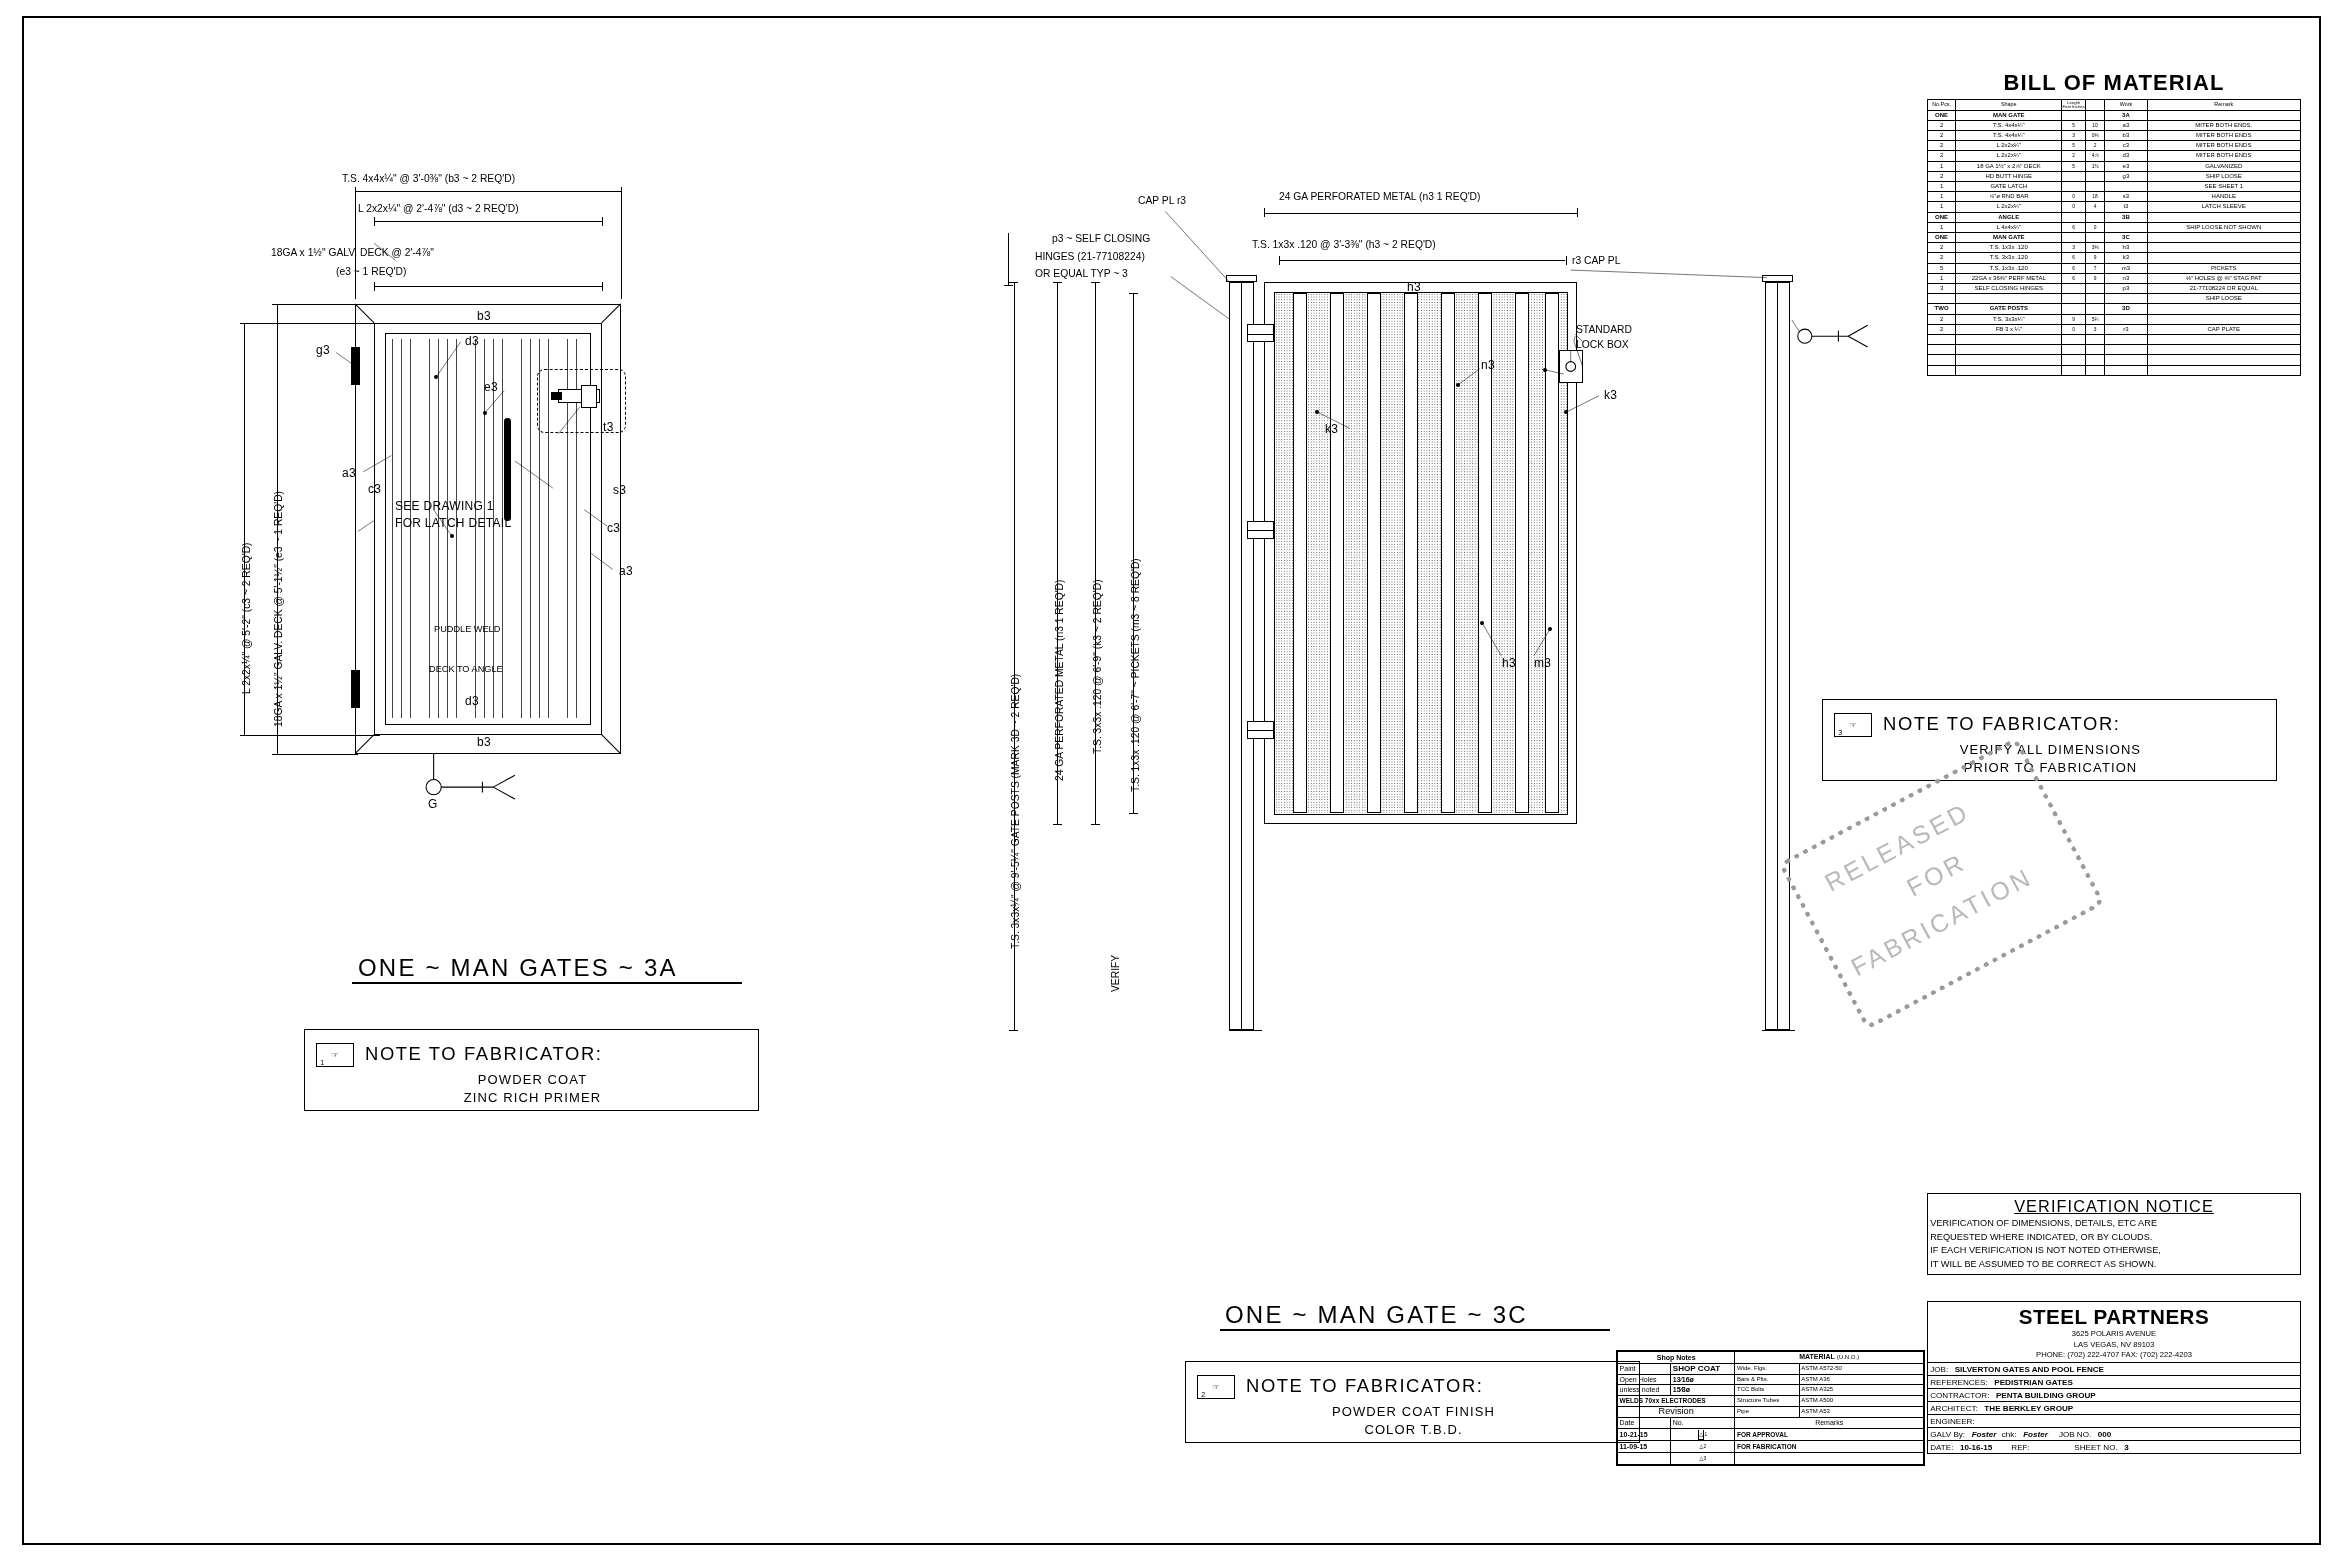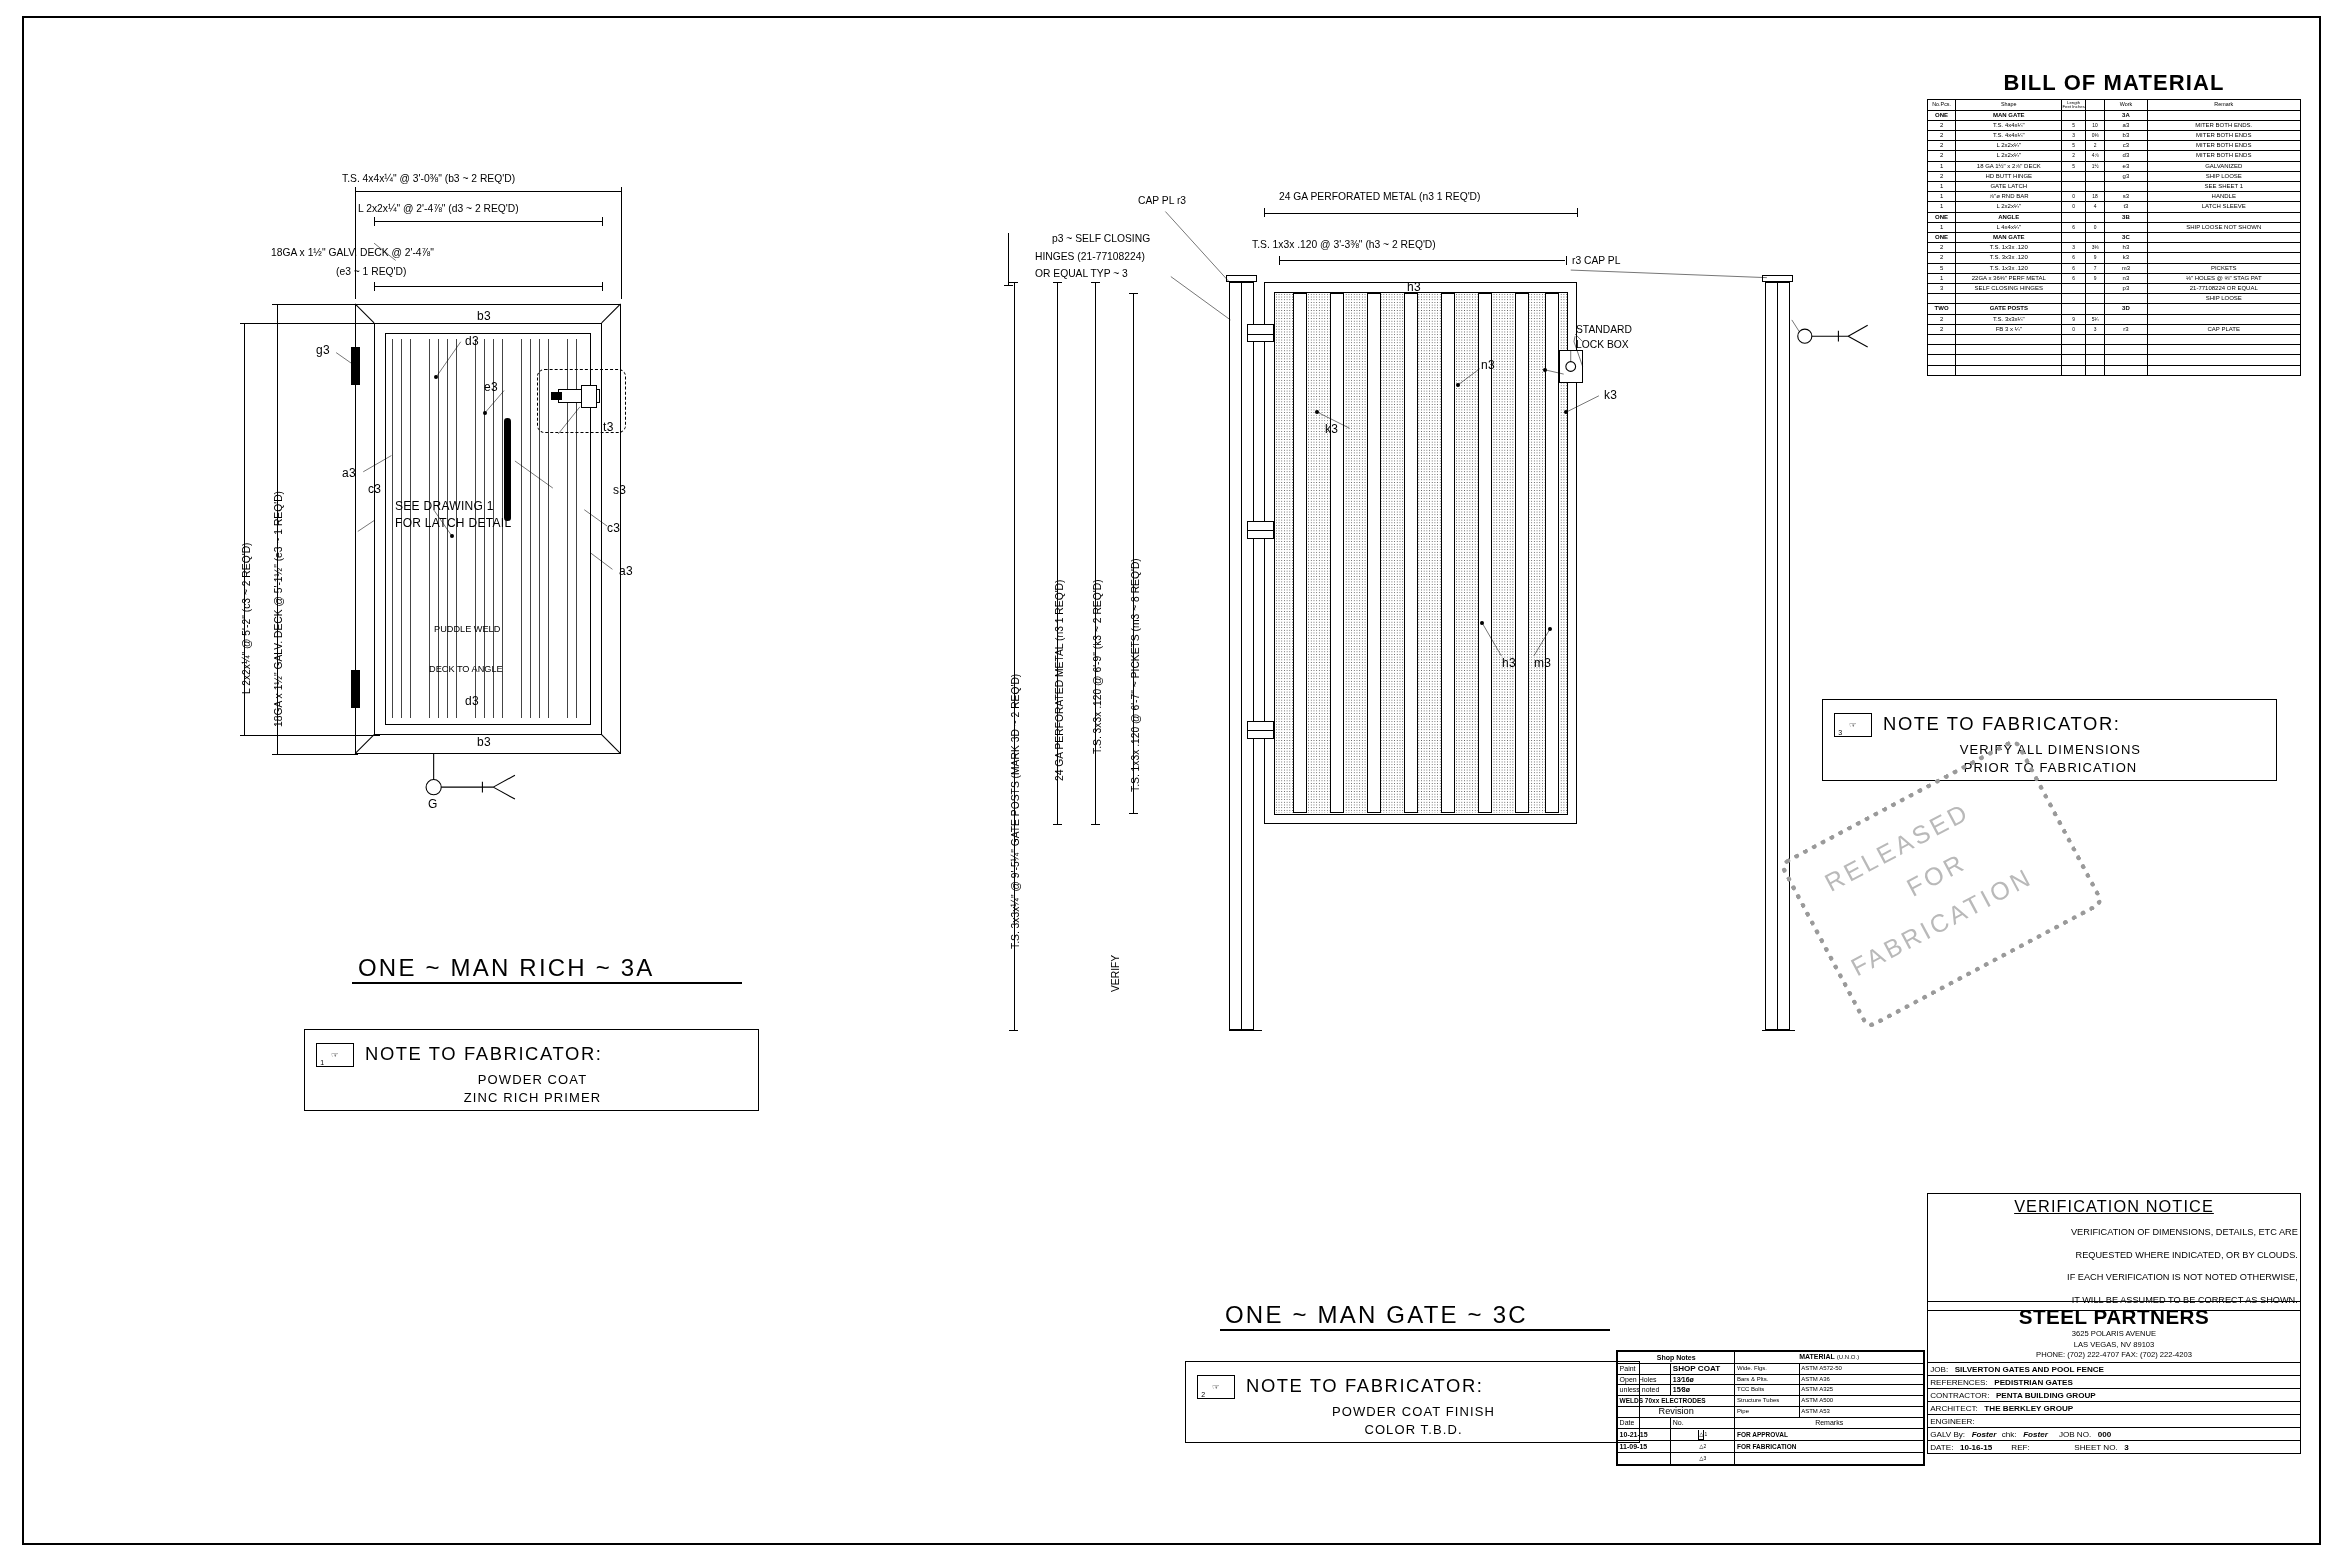--- a/index.html
+++ b/index.html
@@ -34,21 +34,21 @@
   .c-no{width:25px;text-align:center;}
   .c-shape{width:103px;text-align:center;}
   .c-len{width:16.3px;text-align:center;font-size:4.9px;}
   .c-thk{width:16.3px;text-align:center;font-size:4.9px;}
   .c-mark{width:39px;text-align:center;}
   .c-rem{width:auto;text-align:center;}
   .grouprow td{font-weight:bold;}
   
   #vnotice{position:absolute;left:1927px;top:1193px;width:374px;border:1.1px solid #000;box-sizing:border-box;padding:3.3px 2.2px;}
   #vnotice .vt{font-size:16.3px;letter-spacing:1.1px;text-align:center;text-decoration:underline;}
-  #vnotice .vb{font-size:9.2px;text-align:right;line-height:1.25;margin-top:11px;}
+  #vnotice .vb{font-size:9.2px;text-align:left;line-height:1.25;margin-top:2px;}
   
   #titleblock{position:absolute;left:1927px;top:1301px;width:374px;}
   .company{font-size:20.6px;font-weight:bold;text-align:center;letter-spacing:0.5px;}
   .coaddr{font-size:7.6px;text-align:center;line-height:1.35;}
   .tbrow{display:flex;border-top:0.5px solid #000;font-size:8.1px;height:12px;align-items:center;}
   .tbrow .k{padding-left:2.2px;white-space:nowrap;}
   .tbrow .v{padding-left:6.5px;font-weight:bold;white-space:nowrap;}
   
   #shopnotes{position:absolute;left:1616px;top:1350px;width:309px;border:1.1px solid #000;box-sizing:border-box;font-size:7px;}
   #shopnotes table{border-collapse:collapse;width:100%;font-size:7px;}
@@ -169,21 +169,21 @@
       <circle cx="470" cy="1172" r="14" fill="none" stroke="#000" stroke-width="2"></circle>
       <line x1="484" y1="1172" x2="580" y2="1172" stroke="#000" stroke-width="2"></line>
       <line x1="580" y1="1172" x2="620" y2="1150" stroke="#000" stroke-width="2"></line>
       <line x1="580" y1="1172" x2="620" y2="1194" stroke="#000" stroke-width="2"></line>
       <line x1="560" y1="1162" x2="560" y2="1182" stroke="#000" stroke-width="2"></line>
       <line x1="470" y1="1110" x2="470" y2="1158" stroke="#000" stroke-width="2"></line>
     </svg>
     <div class="lbl" style="left:249px;top:645px;">G</div>
   </div>
 
-  <div class="title" style="left:358px;top:954px;">ONE ~ MAN RICH ~ 3A</div>
+  <div class="title" style="left:358px;top:954px;">ONE ~ MAN GATES ~ 3A</div>
   <div class="hl3" style="left:352px;top:982px;width:390px;"></div>
 
   <div class="note-box" style="left:304px;top:1029px;width:455px;height:82px;">
     <div class="hand" style="left:11px;top:13px;width:38px;height:24px;line-height:23px;">☞<span style="font-size:7px;position:absolute;left:3.3px;top:6.5px;">1</span></div>
     <div class="note-hdr" style="position:absolute;left:60px;top:13px;">NOTE TO FABRICATOR:</div>
     <div class="note-body" style="position:absolute;left:0;top:42px;width:455px;">POWDER COAT</div>
     <div class="note-body" style="position:absolute;left:0;top:60px;width:455px;">ZINC RICH PRIMER</div>
   </div>
 
   <div class="abs" style="left:992px;top:179px;width:867px;height:1138px;">

